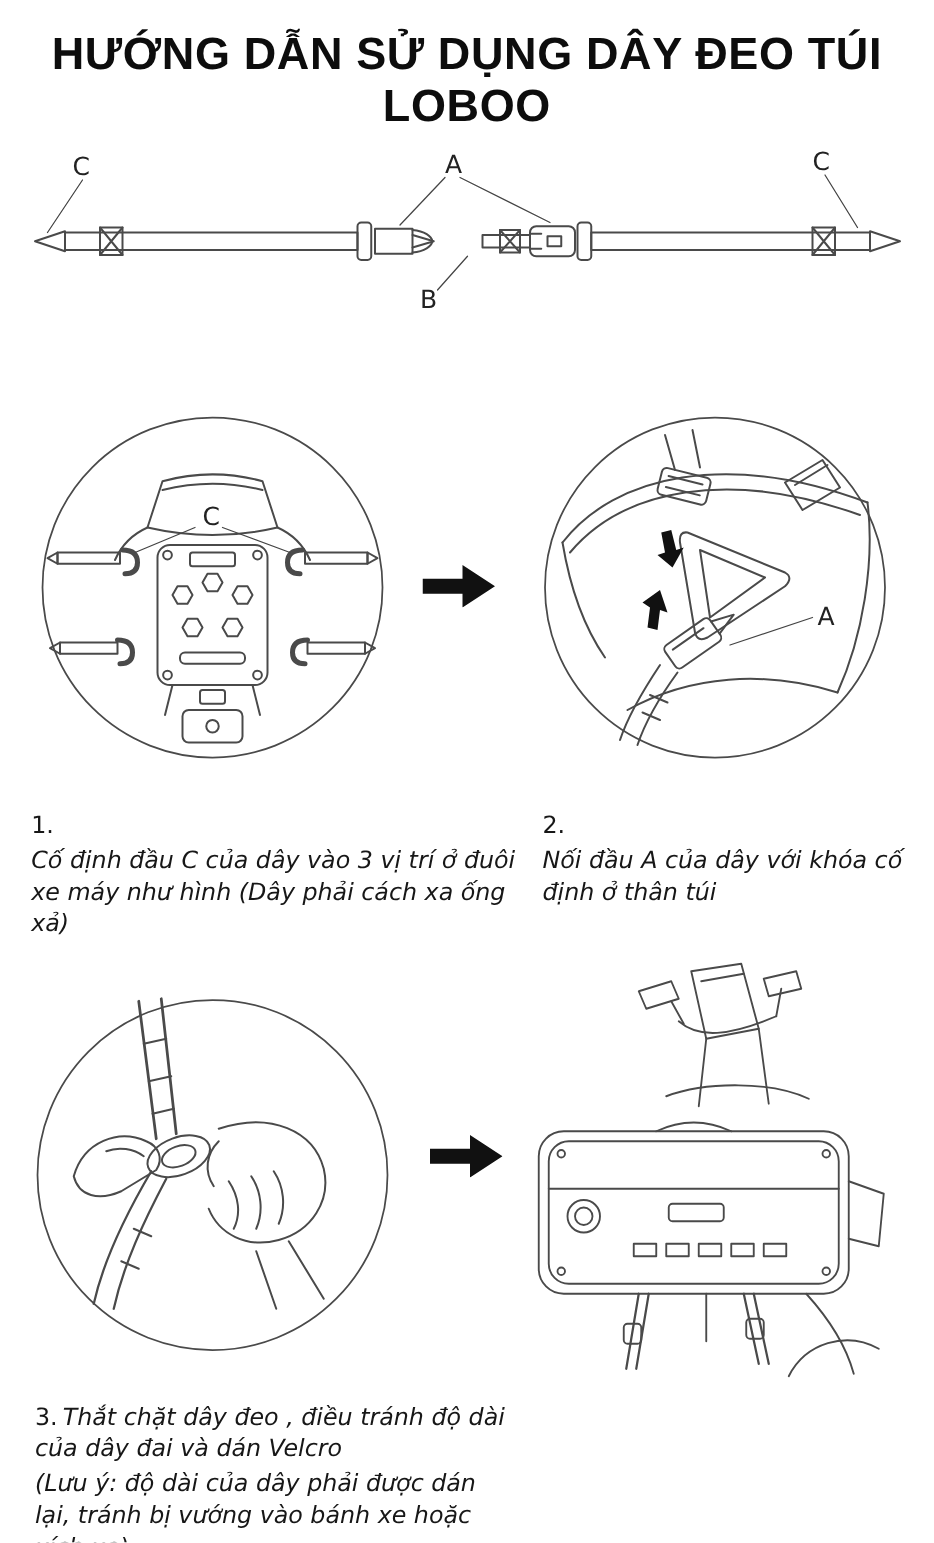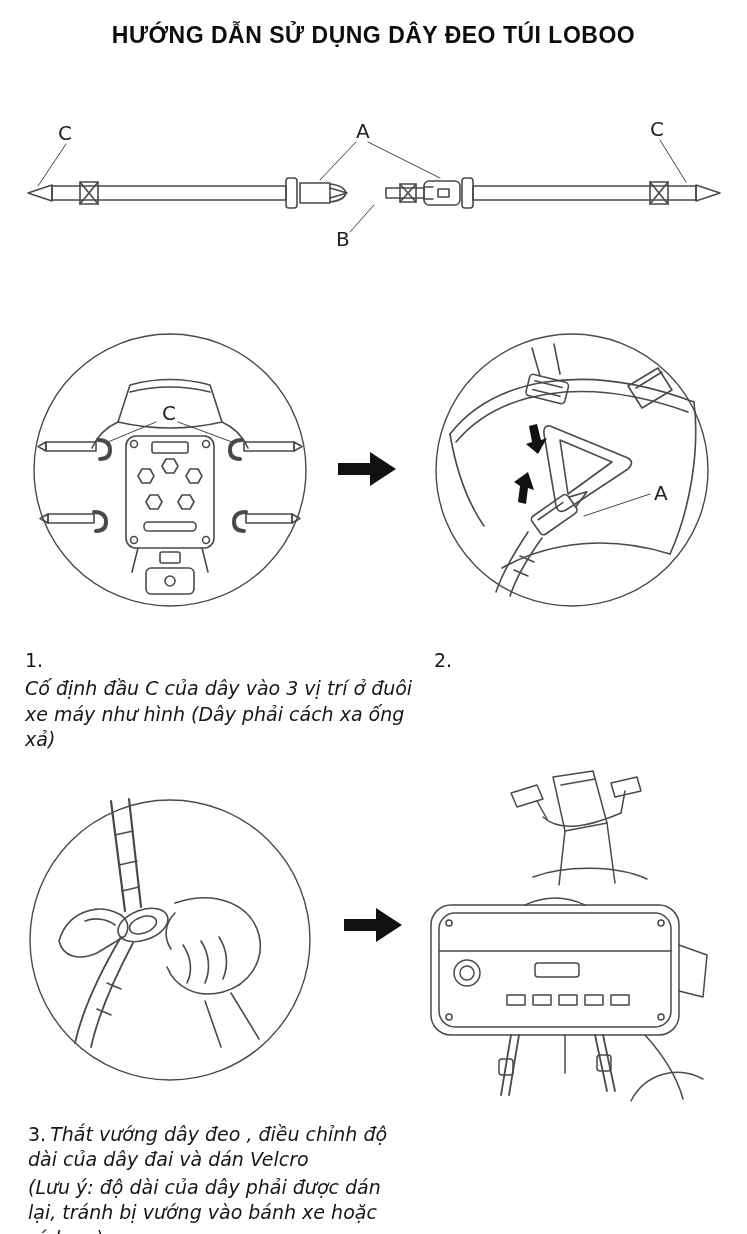--- a/index.html
+++ b/index.html
@@ -1,21 +1,21 @@
 <!DOCTYPE html>
 <html><head>
 <meta charset="utf-8">
 <style>
   * { margin:0; padding:0; box-sizing:border-box; }
   html,body { background:#ffffff; }
   body { font-family:"DejaVu Sans", sans-serif; color:#1c1c1c; }
   .page { position:relative; width:747px; height:1234px; margin:0 auto; background:#fff; overflow:hidden; }
   .title { position:absolute; top:22px; left:0; width:100%; text-align:center;
            font-family:"Liberation Sans","DejaVu Sans",sans-serif; font-weight:700;
-           font-size:23px; color:#0d0d0d; letter-spacing:.5px; }
+           font-size:36px; color:#0d0d0d; letter-spacing:.5px; }
   .art { position:absolute; }
   svg { display:block; }
   svg text { font-family:"DejaVu Sans",sans-serif; font-size:20px; fill:#222; stroke:none; }
   .caption { position:absolute; font-size:19px; font-style:italic; line-height:1.34; color:#171717; }
   .caption .num { font-style:normal; margin-bottom:3px; }
   .inline-num { font-style:normal; margin-right:4px; }
   .note { margin-top:2px; }
 </style>
 </head>
 <body>
@@ -156,20 +156,21 @@
     </svg>
   </div>
 
   <div class="caption" style="left:25px; top:648px; width:402px;">
     <div class="num">1.</div>
     <div>Cố định đầu C của dây vào 3 vị trí ở đuôi xe máy như hình (Dây phải cách xa ống xả)</div>
   </div>
 
   <div class="caption" style="left:434px; top:648px; width:300px;">
     <div class="num">2.</div>
+    <div>Nối đầu A của dây với khóa cố định ở thân túi</div>
   </div>
 
   <div class="art" style="left:25px; top:795px;">
     <svg width="290" height="290" viewBox="0 0 290 290" fill="none" stroke="#4a4a4a" stroke-width="1.6" stroke-linecap="round" stroke-linejoin="round">
       <circle cx="145" cy="145" r="140" stroke-width="1.4"></circle>
 
       <path d="M86,6 L100,116 M104,4 L116,112" stroke-width="2.2"></path>
       <path d="M90,40 L108,36 M94,70 L112,66 M97,96 L114,92"></path>
 
       <g transform="rotate(-20 118 130)">
@@ -232,19 +233,19 @@
       <path d="M150,270 L150,308"></path>
 
       <path d="M264,180 L292,190 L288,232 L264,226"></path>
       <path d="M230,270 C250,292 262,312 268,334"></path>
       <path d="M216,336 a52,52 0 0 1 72,-22"></path>
     </svg>
   </div>
 
   <div class="caption" style="left:28px; top:1122px; width:382px;">
     <div>
-      <span class="inline-num">3.</span><span>Thắt vướng dây đeo , điều chỉnh độ dài của dây đai và dán Velcro</span>
+      <span class="inline-num">3.</span><span>Thắt chặt dây đeo , điều tránh độ dài của dây đai và dán Velcro</span>
     </div>
     <div class="note">(Lưu ý: độ dài của dây phải được dán lại, tránh bị vướng vào bánh xe hoặc xích xe)</div>
   </div>
 
 
 </div>
 
 </body></html>

